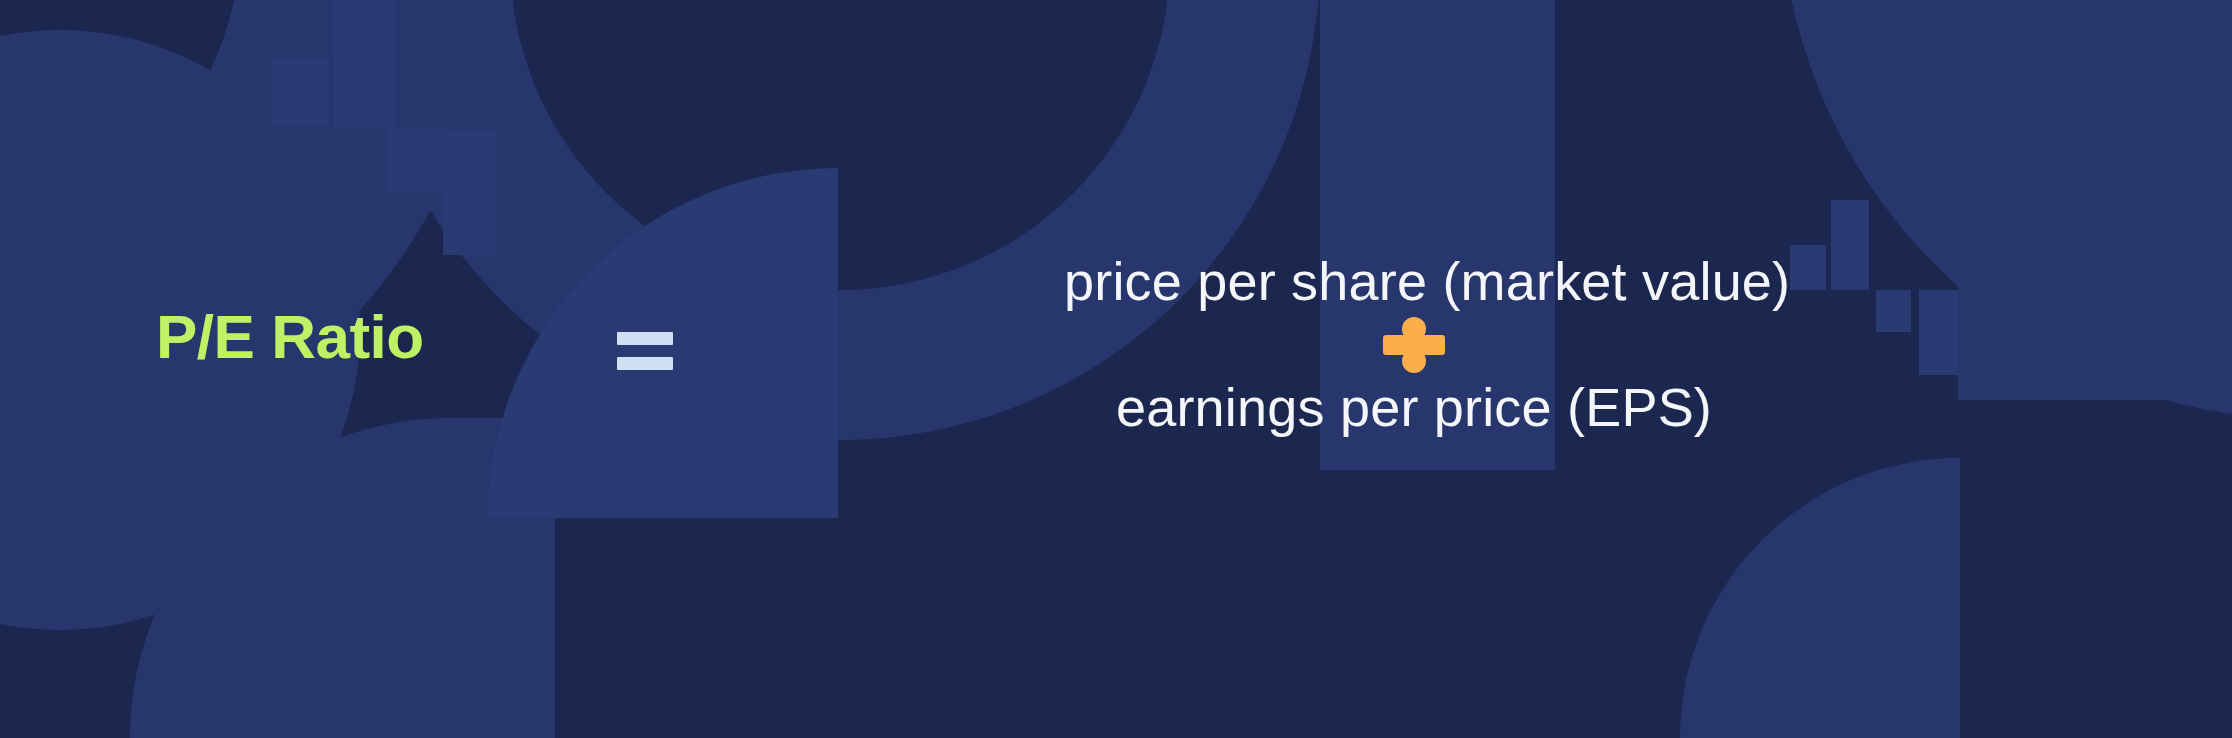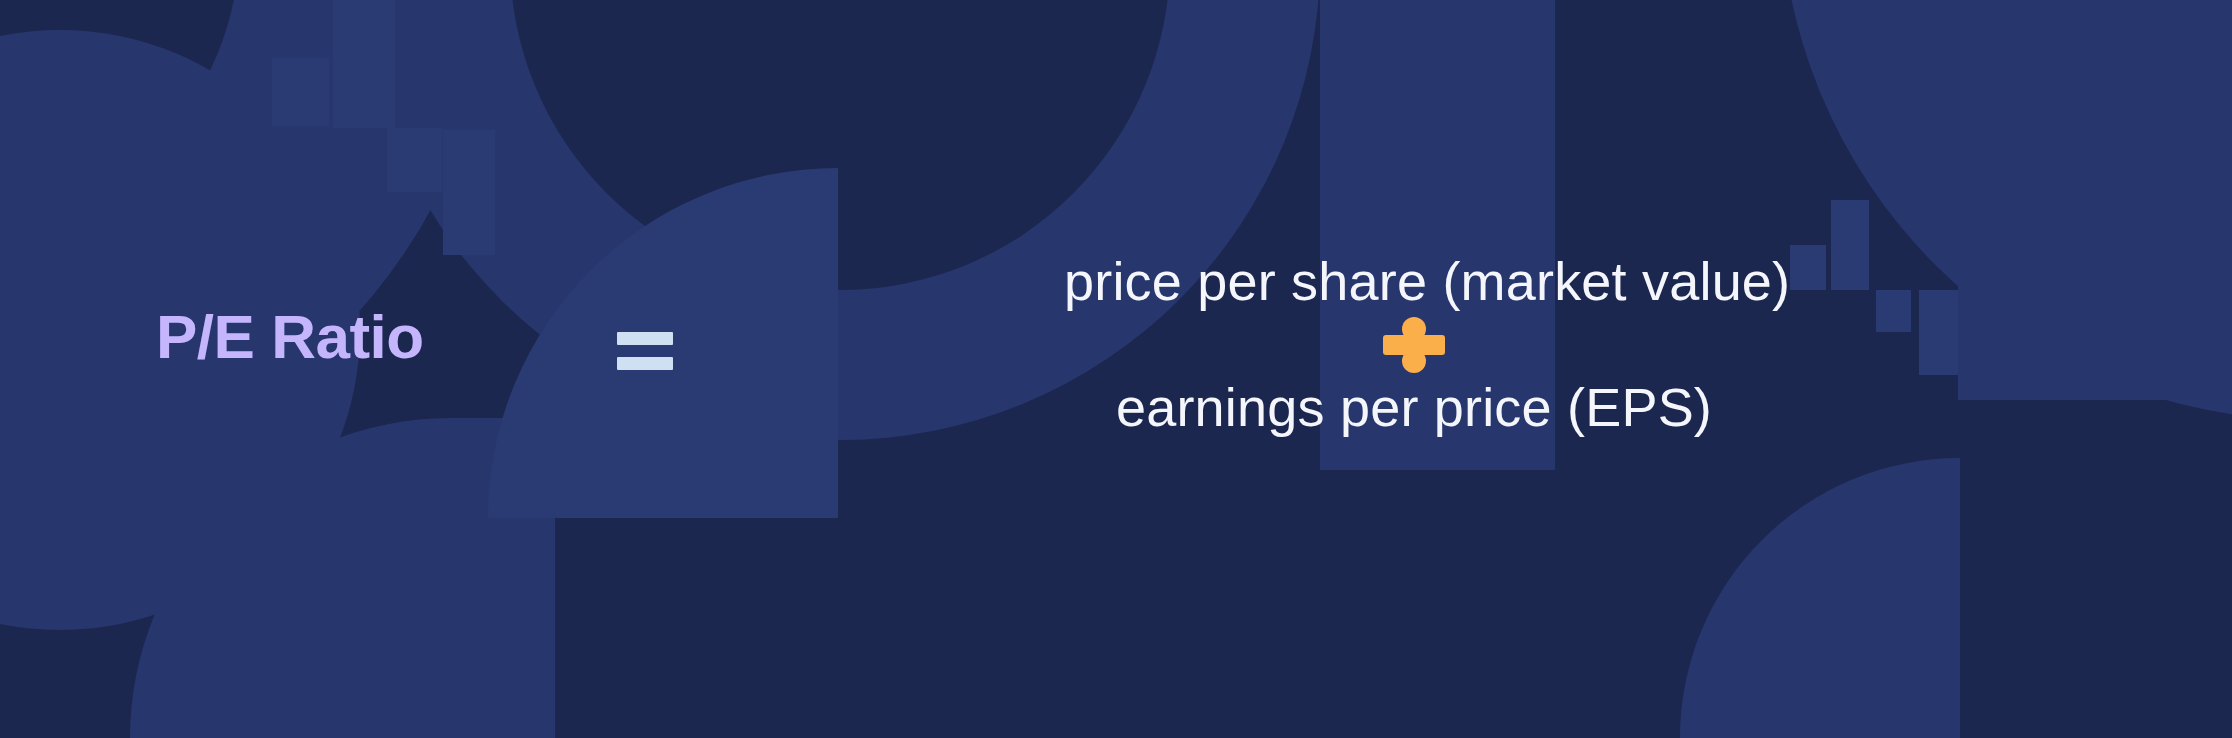--- a/index.html
+++ b/index.html
@@ -31,21 +31,21 @@
     inset: 0;
     z-index: 5;
   }
 
   .pe-title {
     position: absolute;
     left: 156px;
     top: 306px;
     font-size: 62px;
     font-weight: 700;
-    color: #c4b5fd;
+    color: #bef264;
     letter-spacing: -0.5px;
     line-height: 1;
     white-space: nowrap;
   }
 
   .equals {
     position: absolute;
     left: 617px;
     top: 332px;
     width: 56px;

